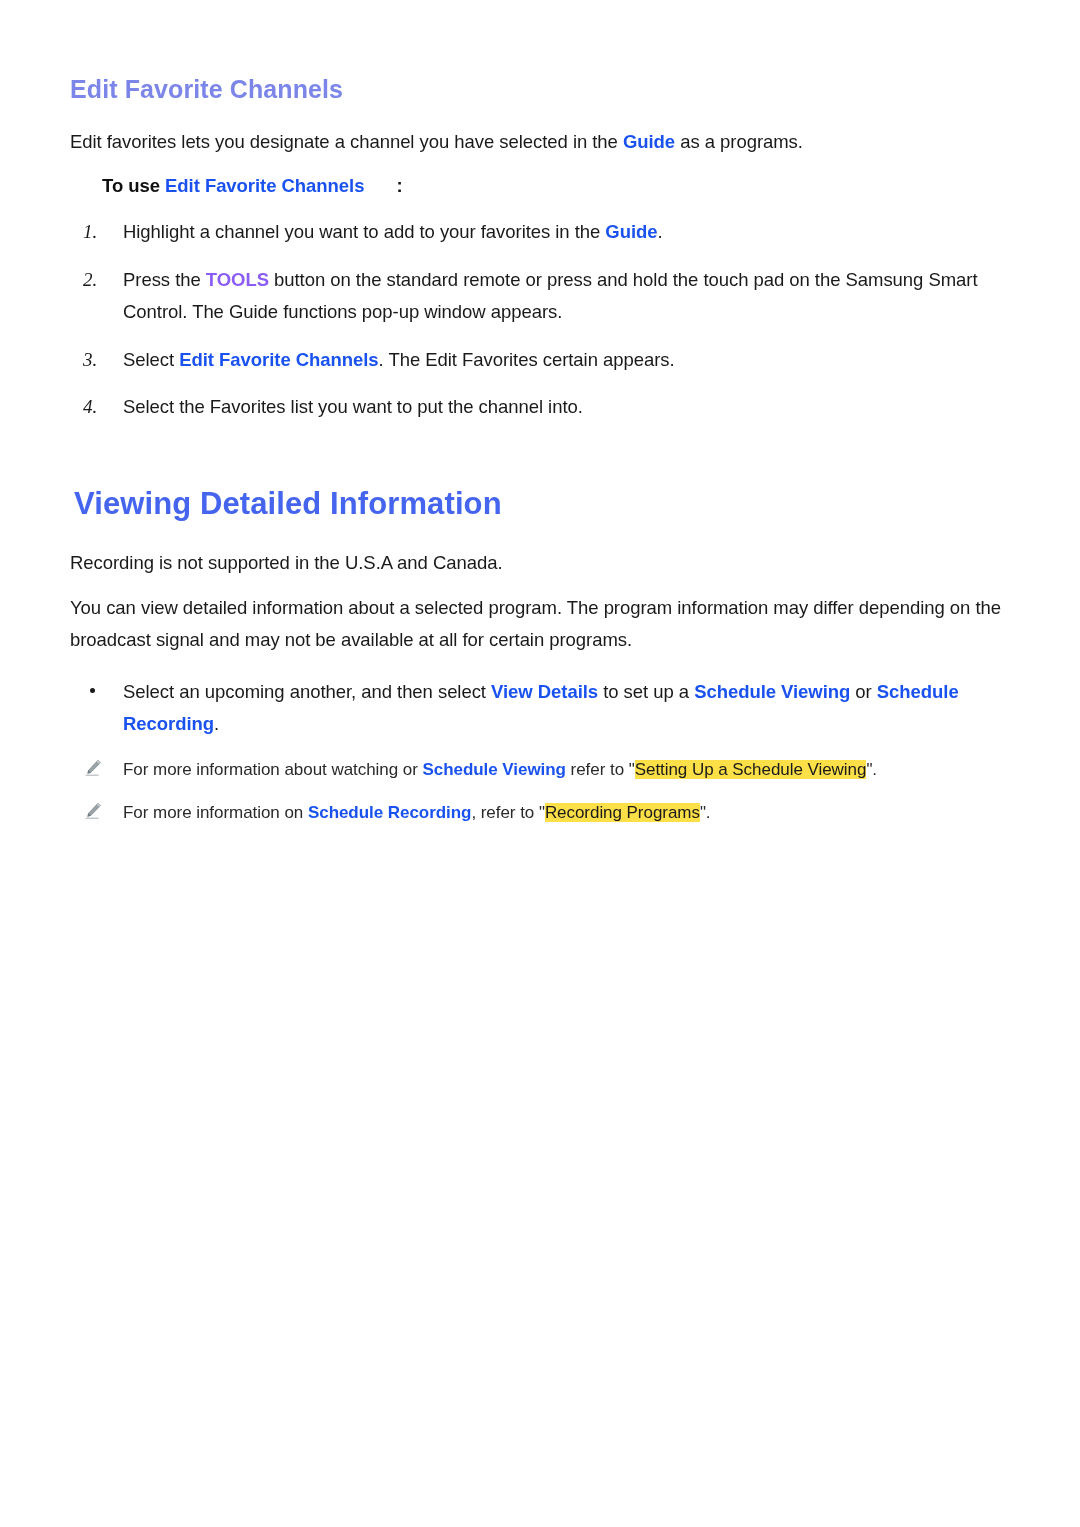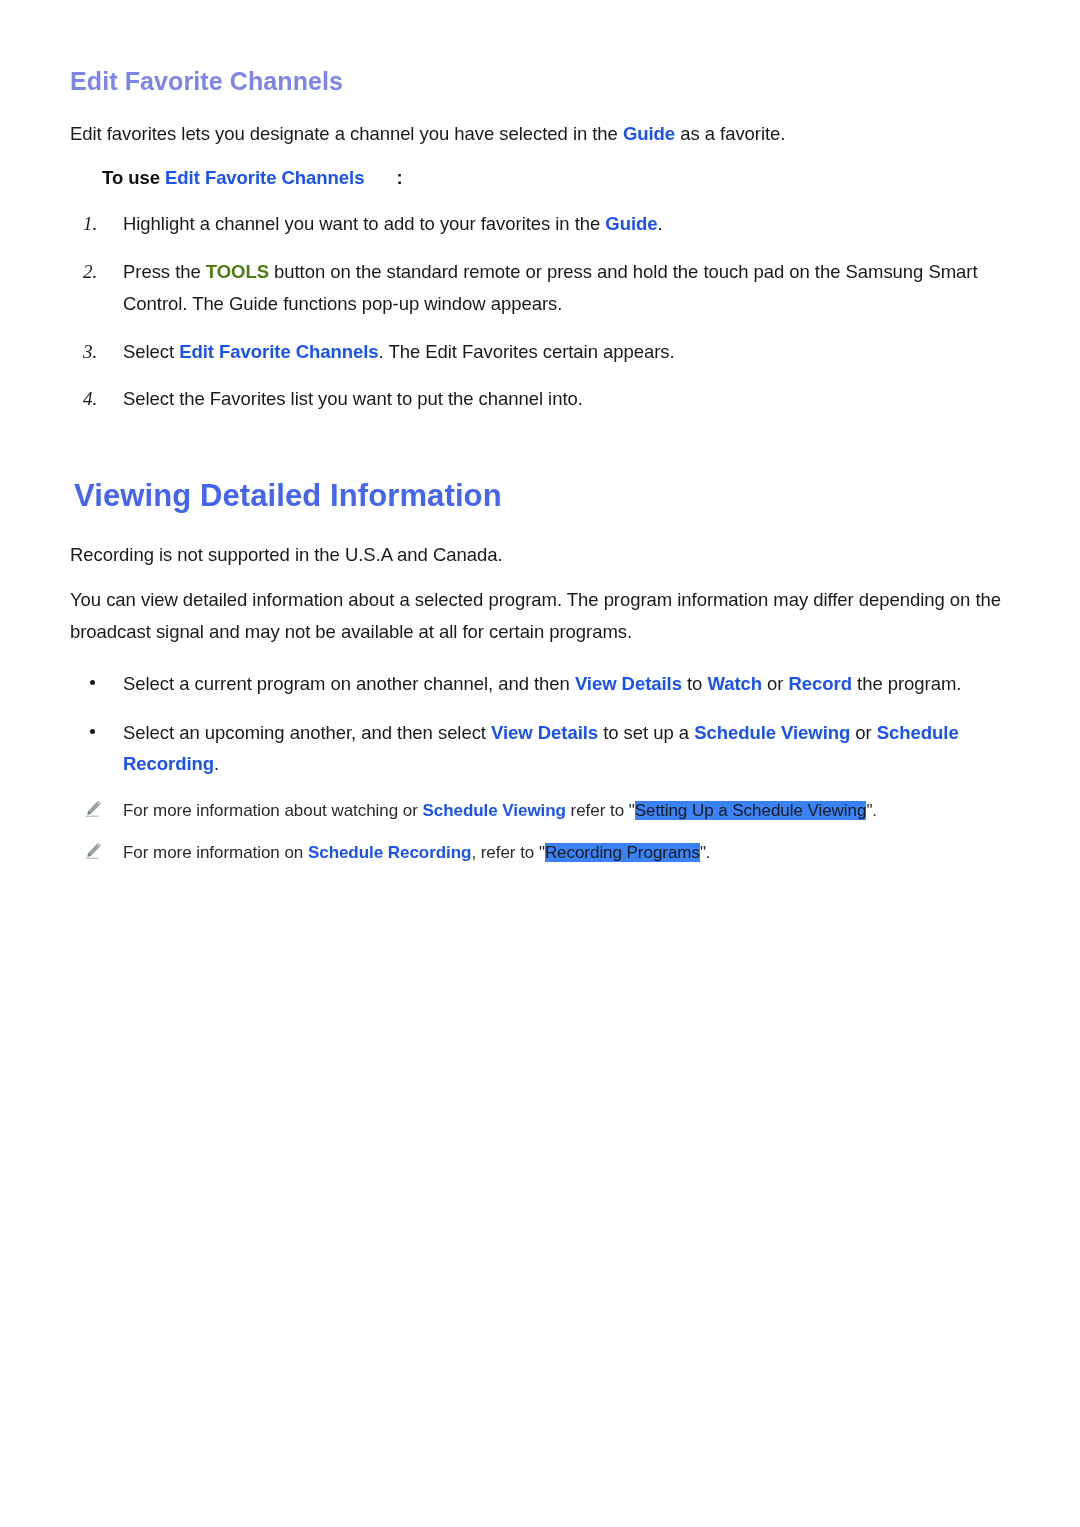--- a/index.html
+++ b/index.html
@@ -12,21 +12,21 @@
     height: 1527px;
     font-family: "Liberation Sans", sans-serif;
     color: #1a1a1a;
     -webkit-font-smoothing: antialiased;
   }
   .page {
     position: relative;
     width: 1080px;
     height: 1527px;
     box-sizing: border-box;
-    padding: 0 70px;
+    padding: 8px 70px;
   }
 
   
   .h2 {
     font-size: 25px;
     font-weight: bold;
     color: #7b86e8;
     letter-spacing: 0.1px;
     margin: 0;
     padding-top: 68px;
@@ -56,22 +56,22 @@
   }
 
   .lead-bold {
     font-weight: bold;
     color: #111111;
     margin-left: 32px;
   }
 
   
   .kw        { color: #1a52f0; font-weight: bold; text-align: right; }
-  .kw-teal   { color: #4d7c0f; font-weight: bold; }
-  .hl        { background: #3b82f6; color: #1a1a1a; }
+  .kw-teal   { color: #8b5cf6; font-weight: bold; }
+  .hl        { background: #fde047; color: #1a1a1a; }
 
   
   ol.steps {
     list-style: none;
     margin: 0;
     padding: 0;
     padding-top: 14px;
   }
   ol.steps > li {
     position: relative;
@@ -140,42 +140,41 @@
   }
 </style>
 </head>
 <body>
 
 <div class="page">
 
   <h2 class="h2">Edit Favorite Channels</h2>
 
   <p class="body">
-    <span>Edit favorites lets you designate a channel you have selected in the </span><span class="kw">Guide</span><span> as a favorite.</span>
+    <span>Edit favorites lets you designate a channel you have selected in the </span><span class="kw">Guide</span><span> as a programs.</span>
   </p>
 
   <p class="body tight">
     <span class="lead-bold">To use </span><span class="kw">Edit Favorite Channels</span><span class="lead-bold">:</span>
   </p>
 
   <ol class="steps" id="steps-list">
       <li><span class="num">1.</span><span><span>Highlight a channel you want to add to your favorites in the </span><span class="kw">Guide</span><span>.</span></span></li>
       <li><span class="num">2.</span><span><span>Press the </span><span class="kw-teal">TOOLS</span><span> button on the standard remote or press and hold the touch pad on the Samsung Smart Control. The Guide functions pop-up window appears.</span></span></li>
       <li><span class="num">3.</span><span><span>Select </span><span class="kw">Edit Favorite Channels</span><span>. The Edit Favorites certain appears.</span></span></li>
       <li><span class="num">4.</span><span><span>Select the Favorites list you want to put the channel into.</span></span></li>
     </ol>
 
   <h1 class="h1">Viewing Detailed Information</h1>
 
   <p class="body">Recording is not supported in the U.S.A and Canada.</p>
 
   <p class="body tight">You can view detailed information about a selected program. The program information may differ depending on the broadcast signal and may not be available at all for certain programs.</p>
 
   <ul class="bullets" id="bullet-list">
-      <li><span class="dot"></span><span><span>Select a current program on another channel, and then </span><span class="kw">View Details</span><span> to </span><span class="kw">Watch</span><span> or </span><span class="kw">Record</span><span> the program.</span></span></li>
       <li><span class="dot"></span><span><span>Select an upcoming another, and then select </span><span class="kw">View Details</span><span> to set up a </span><span class="kw">Schedule Viewing</span><span> or </span><span class="kw">Schedule Recording</span><span>.</span></span></li>
     </ul>
 
   <div class="notes" id="notes-list">
       <div class="note"><svg class="pencil" viewBox="0 0 24 24">
           <path d="M17.6 3.4 L20.3 6.1 L9.6 16.8 L6.2 17.9 L7.2 14.4 Z" fill="#9aa3a8" stroke="#7d878c" stroke-width="0.8"></path>
           <path d="M17.6 3.4 L20.3 6.1 L18.9 7.5 L16.2 4.8 Z" fill="#c6ccd0"></path>
           <path d="M7.2 14.4 L9.6 16.8 L6.2 17.9 Z" fill="#6f787d"></path>
           <rect x="4" y="19.2" width="14" height="1.4" fill="#b9c0c4"></rect>
         </svg><span><span>For more information about watching or </span><span class="kw">Schedule Viewing</span><span> refer to "</span><span class="hl">Setting Up a Schedule Viewing</span><span>".</span></span></div>

